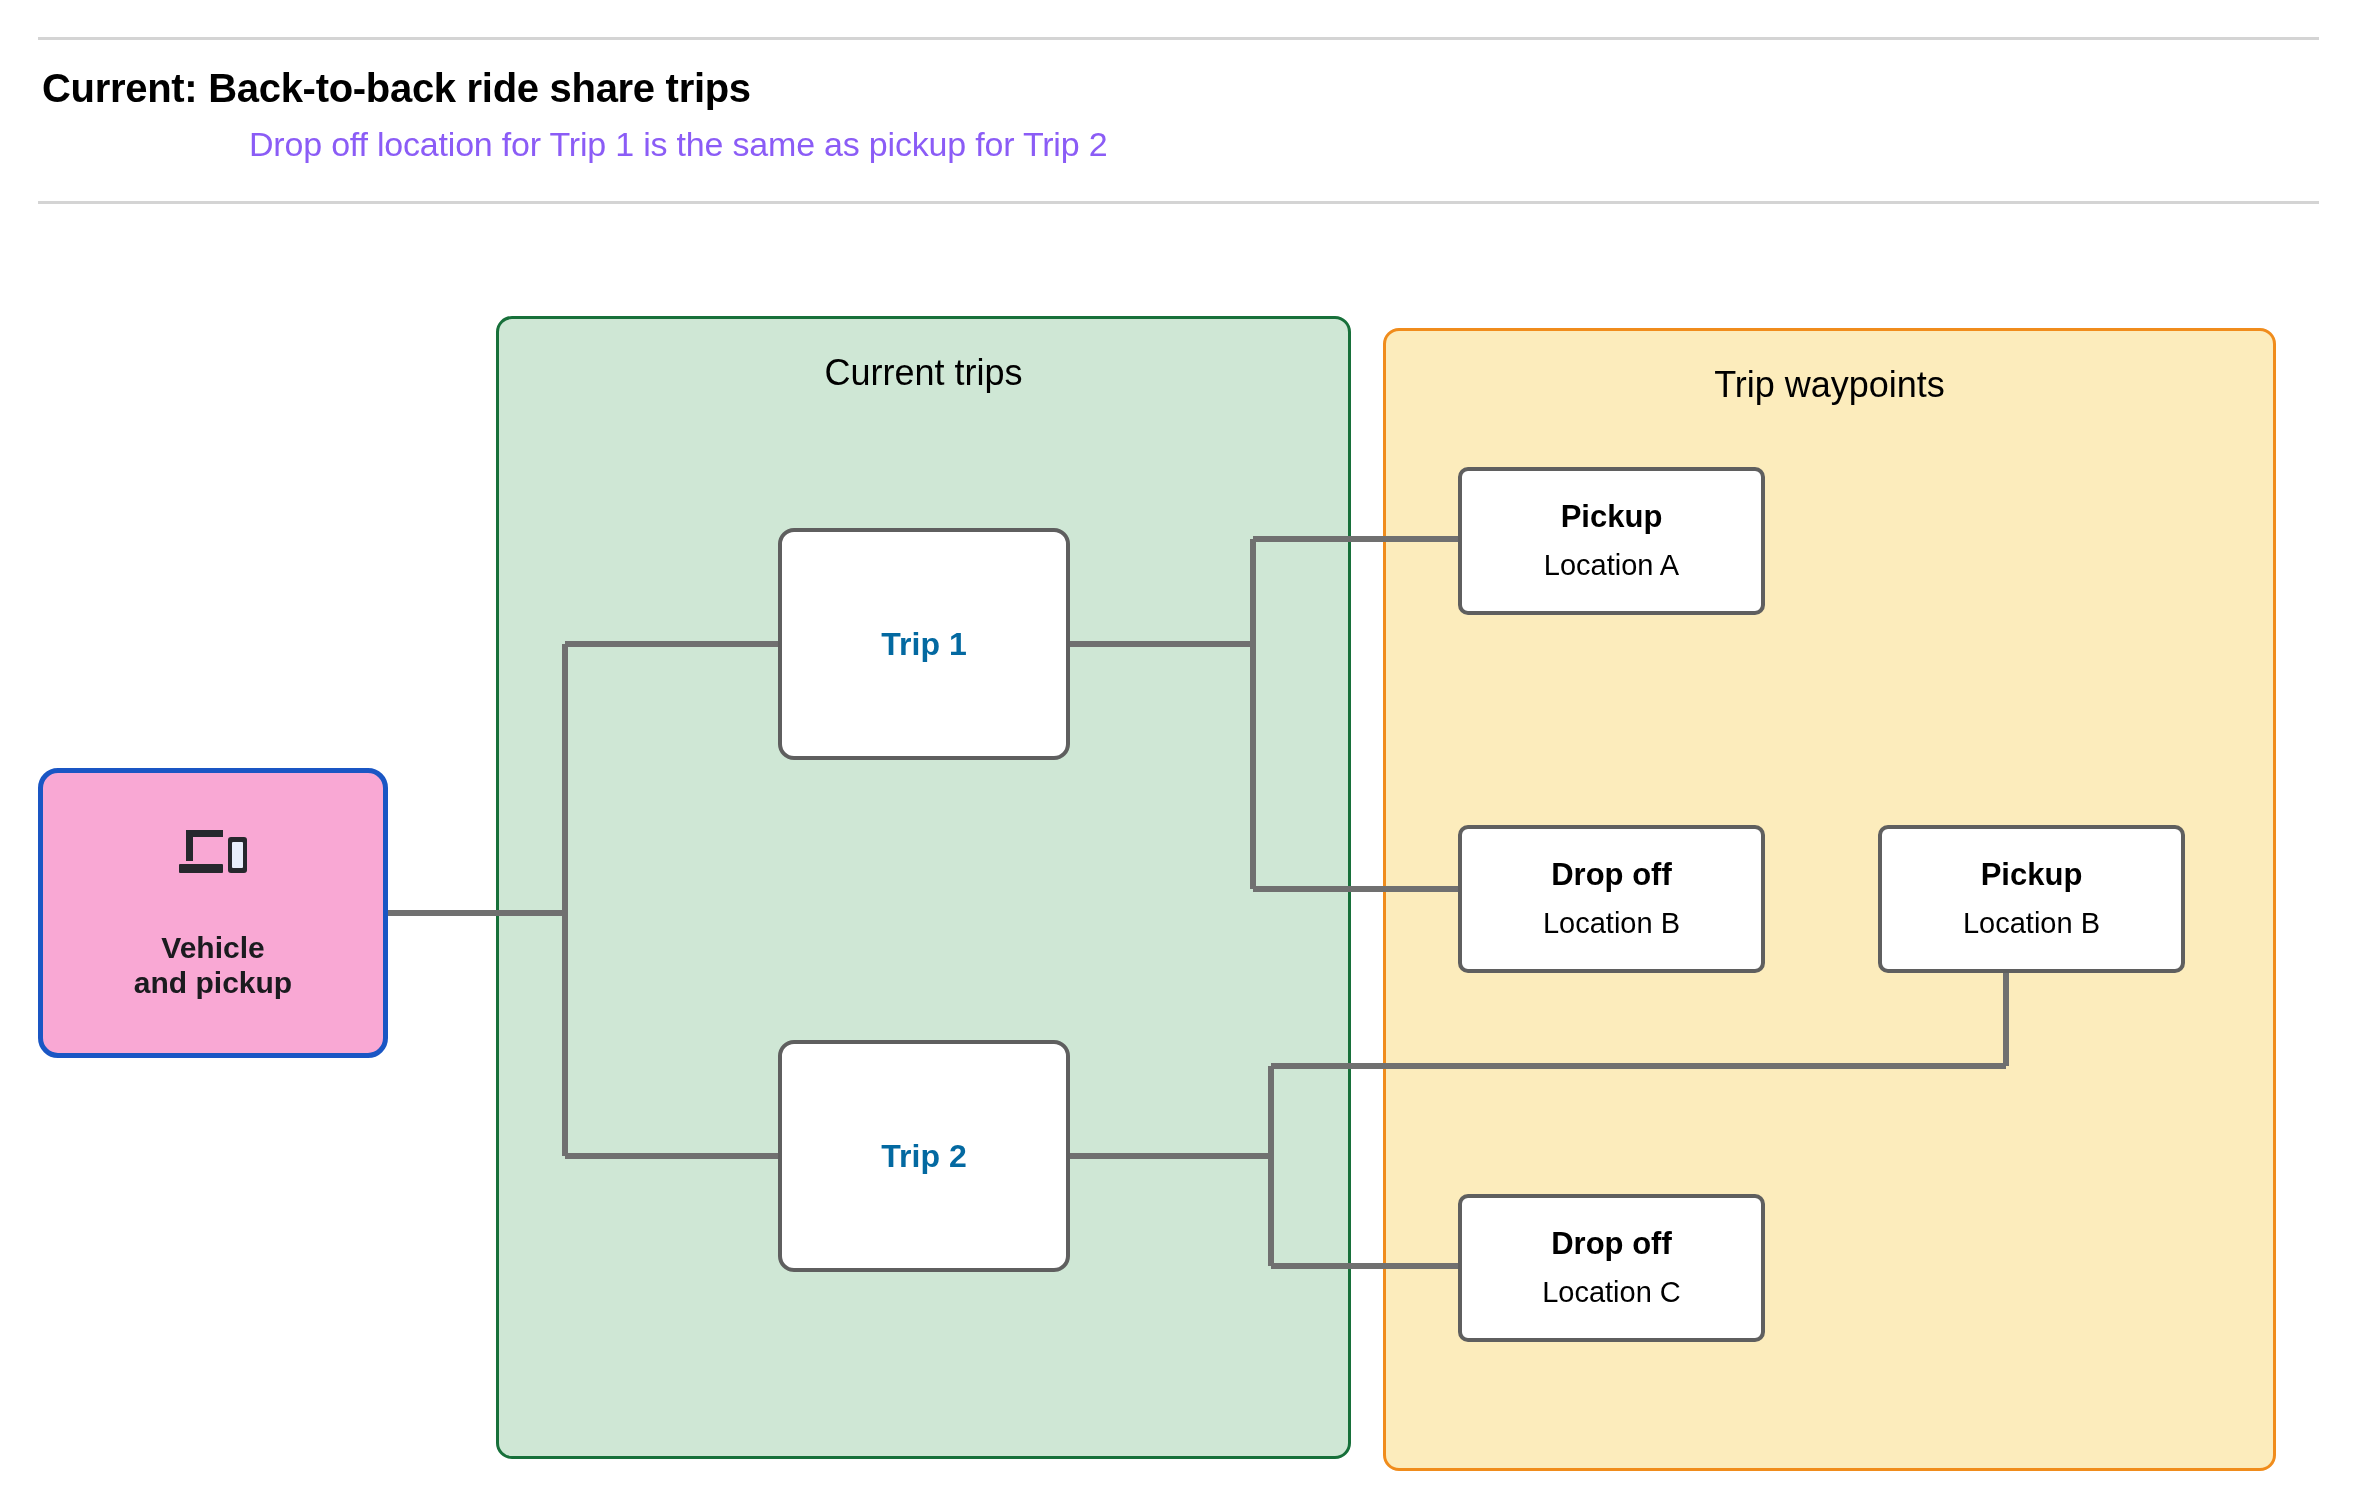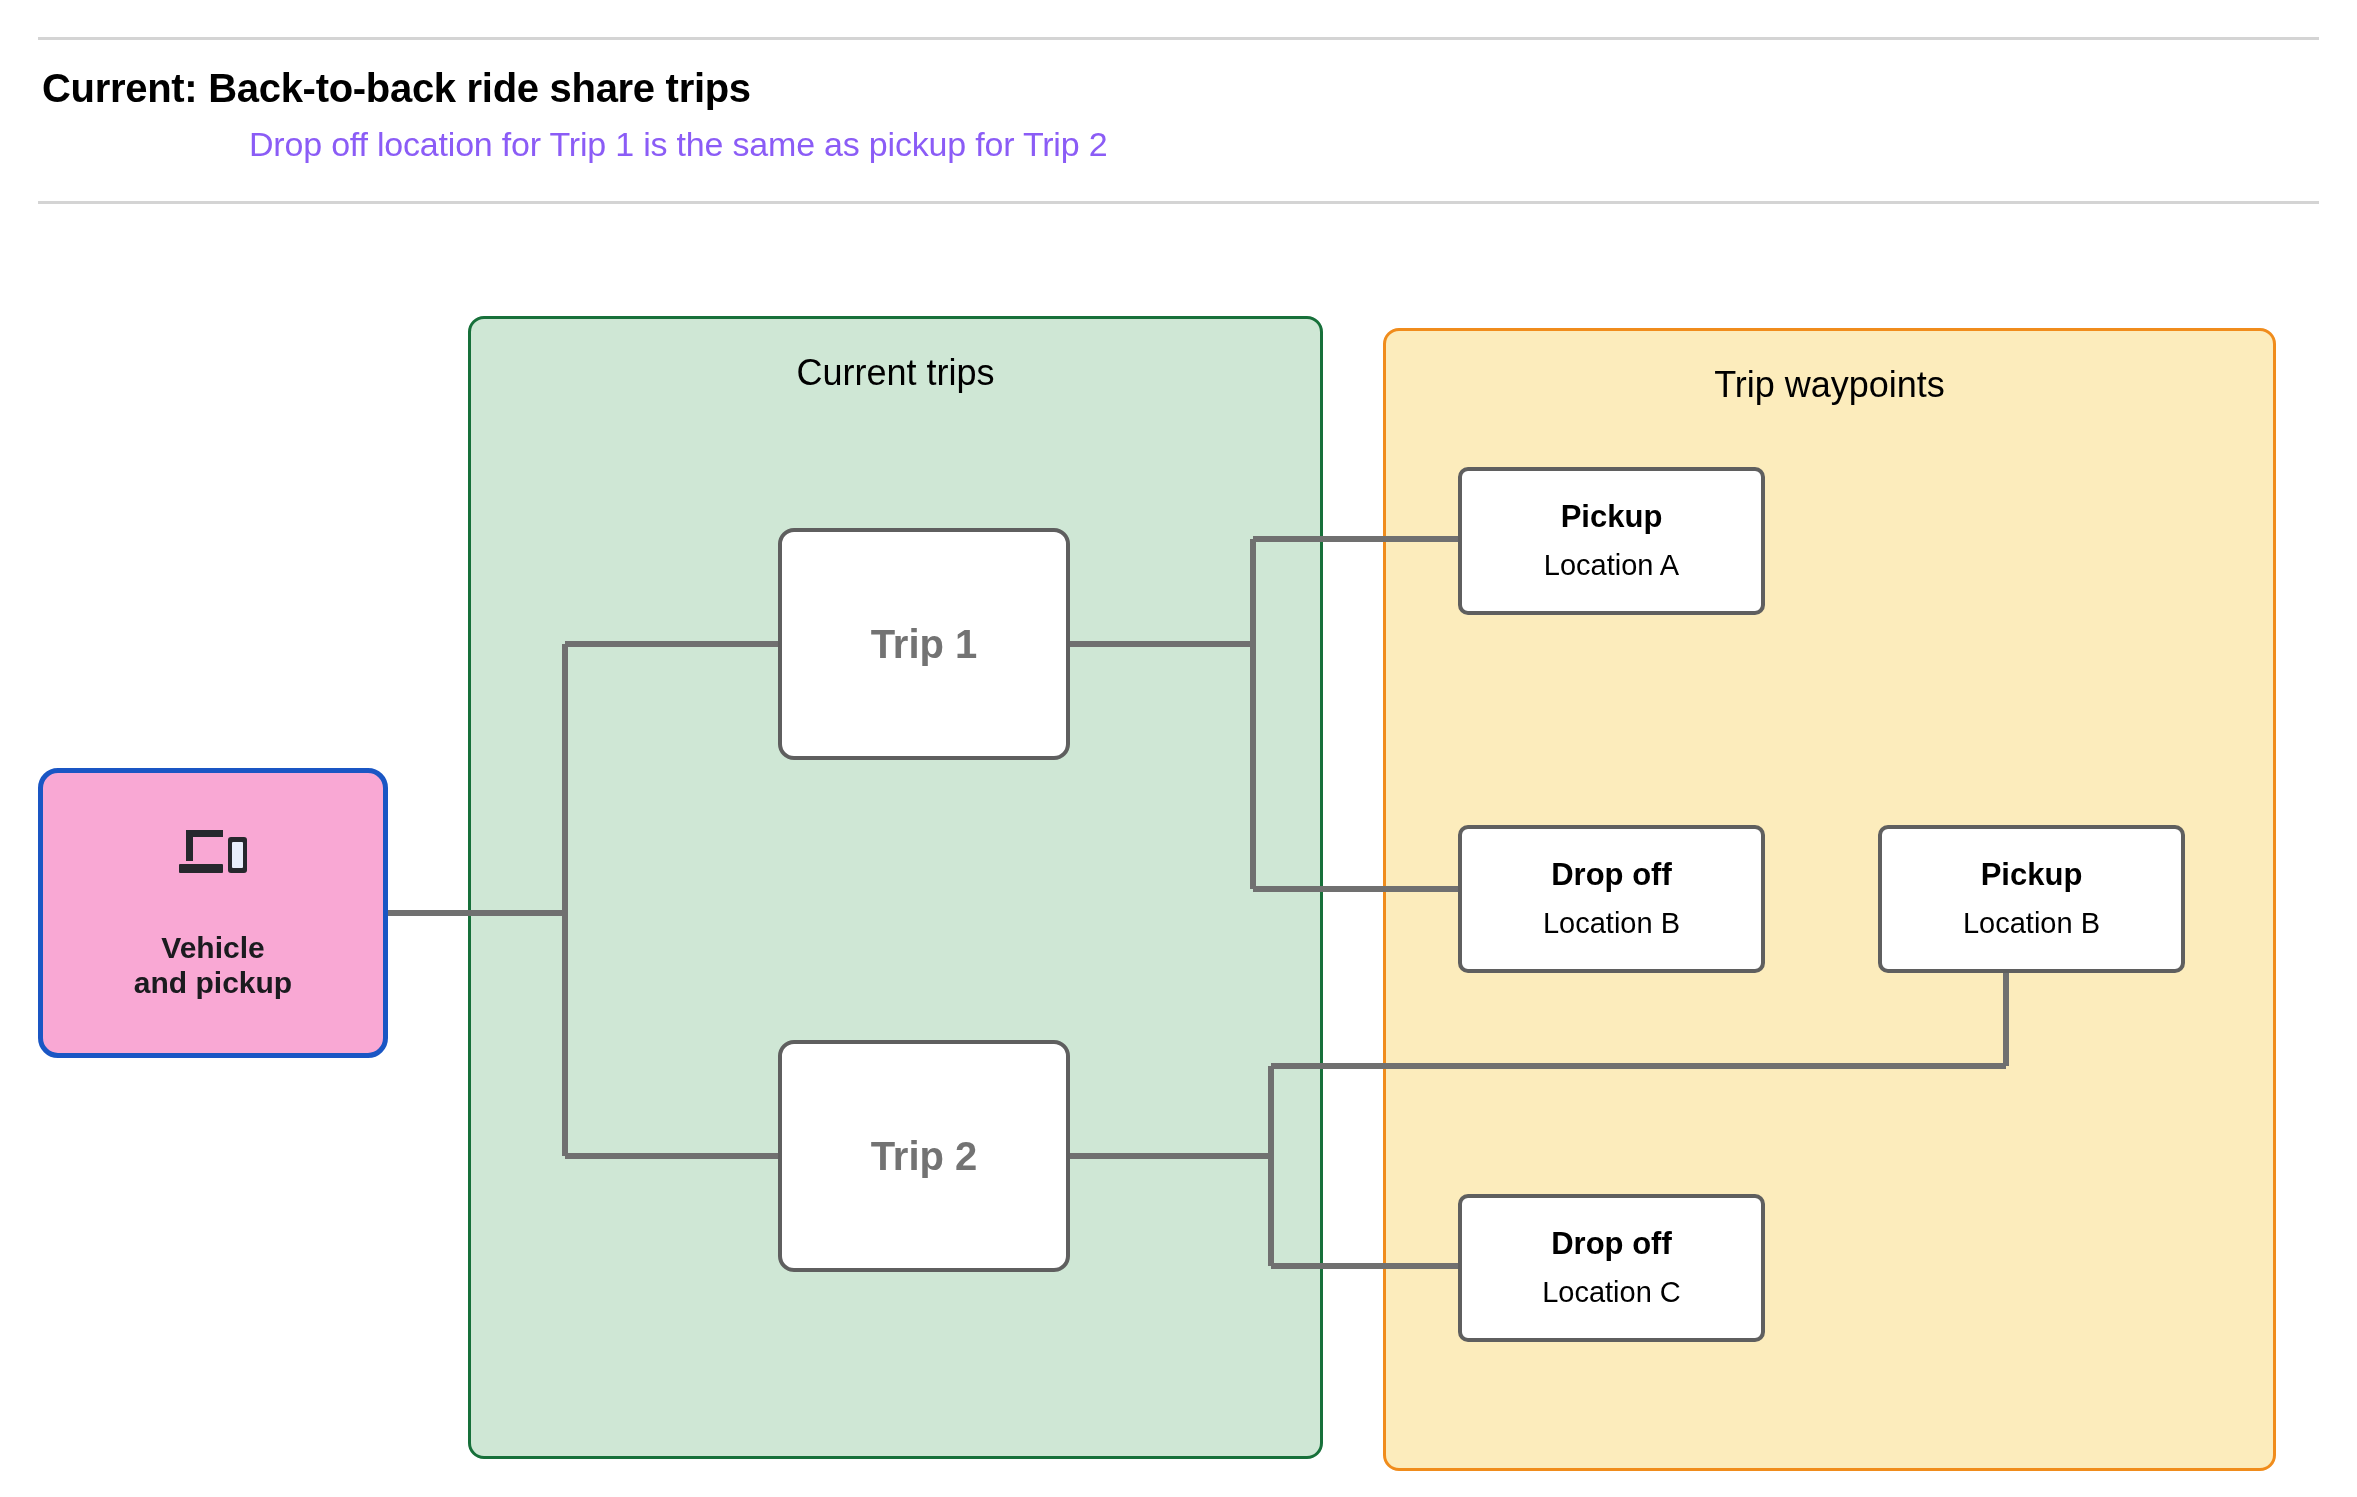--- a/index.html
+++ b/index.html
@@ -51,21 +51,21 @@
     white-space: nowrap;
   }
 
   
   .panel {
     position: absolute;
     border-radius: 16px;
     box-sizing: border-box;
   }
   #panel-current-trips {
-    left: 468px;
+    left: 496px;
     top: 316px;
     width: 855px;
     height: 1143px;
     background: #cfe7d5;
     border: 3px solid #17703a;
   }
   #panel-trip-waypoints {
     left: 1383px;
     top: 316px;
     width: 893px;
@@ -126,23 +126,23 @@
     line-height: 1.18;
     text-align: center;
     color: #1b1b1f;
   }
 
   .trip-node {
     width: 292px;
     height: 232px;
   }
   .trip-label {
-    font-size: 40px;
-    font-weight: bold;
-    color: #737373;
+    font-size: 32px;
+    font-weight: bold;
+    color: #0369a1;
   }
   #node-trip-1 { left: 778px; top: 528px; }
   #node-trip-2 { left: 778px; top: 1040px; }
 
   .waypoint-node {
     width: 307px;
     height: 148px;
     border-radius: 10px;
   }
   .wp-title {

